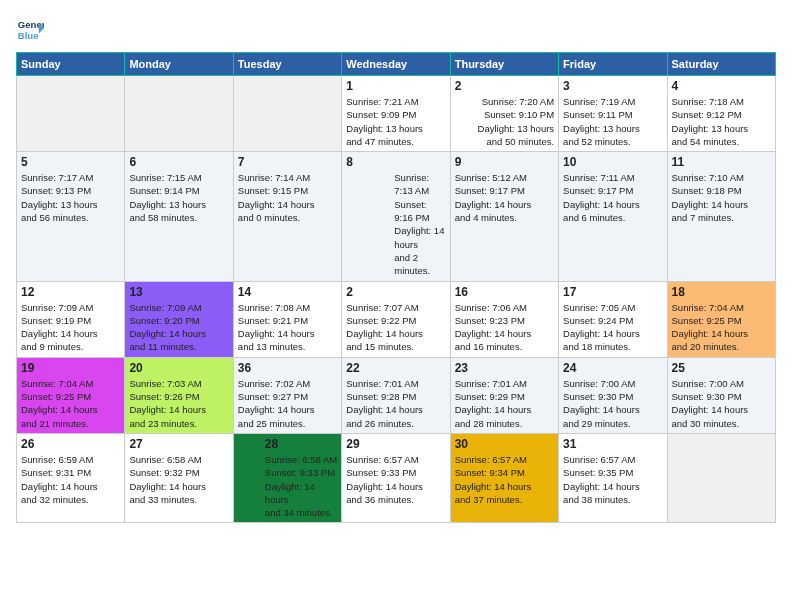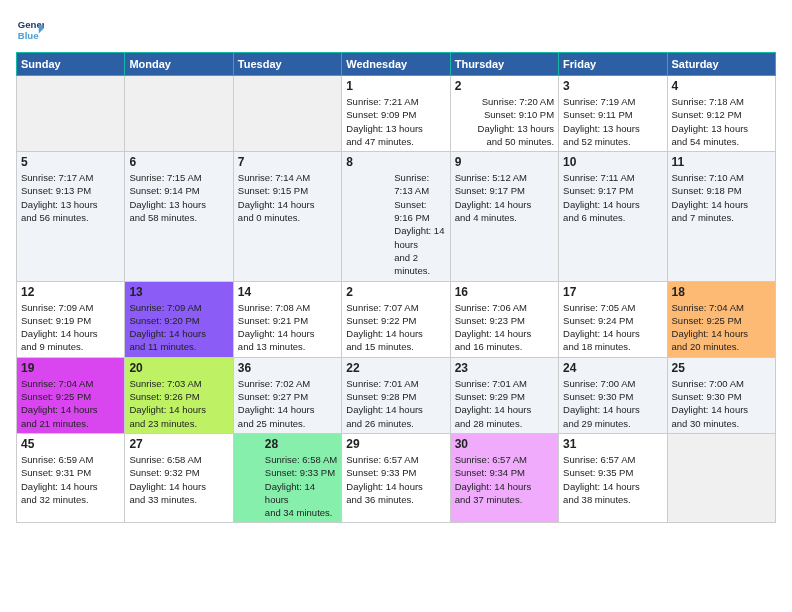--- a/index.html
+++ b/index.html
@@ -293,48 +293,48 @@
         <td style="background: rgb(240, 244, 248);">
           <div class="day-number">25</div>
           <div class="day-info" style="white-space: pre-line;">Sunrise: 7:00 AM
 Sunset: 9:30 PM
 Daylight: 14 hours
 and 30 minutes.</div>
         </td>
       </tr>
       <tr>
         <td style="background: rgb(255, 255, 255);">
-          <div class="day-number">45</div>
+          <div class="day-number">26</div>
           <div class="day-info" style="white-space: pre-line;">Sunrise: 6:59 AM
 Sunset: 9:31 PM
 Daylight: 14 hours
 and 32 minutes.</div>
         </td>
         <td style="background: rgb(255, 255, 255);">
           <div class="day-number">27</div>
           <div class="day-info" style="white-space: pre-line;">Sunrise: 6:58 AM
 Sunset: 9:32 PM
 Daylight: 14 hours
 and 33 minutes.</div>
         </td>
-        <td style="background: #86efac; padding-left: 31px;">
+        <td style="background: #15803d; padding-left: 31px;">
           <div class="day-number">28</div>
           <div class="day-info" style="white-space: pre-line;">Sunrise: 6:58 AM
 Sunset: 9:33 PM
 Daylight: 14 hours
 and 34 minutes.</div>
         </td>
         <td style="background: rgb(255, 255, 255);">
           <div class="day-number">29</div>
           <div class="day-info" style="white-space: pre-line;">Sunrise: 6:57 AM
 Sunset: 9:33 PM
 Daylight: 14 hours
 and 36 minutes.</div>
         </td>
-        <td style="background: #f0abfc;">
+        <td style="background: #eab308;">
           <div class="day-number">30</div>
           <div class="day-info" style="white-space: pre-line;">Sunrise: 6:57 AM
 Sunset: 9:34 PM
 Daylight: 14 hours
 and 37 minutes.</div>
         </td>
         <td style="background: rgb(255, 255, 255);">
           <div class="day-number">31</div>
           <div class="day-info" style="white-space: pre-line;">Sunrise: 6:57 AM
 Sunset: 9:35 PM

